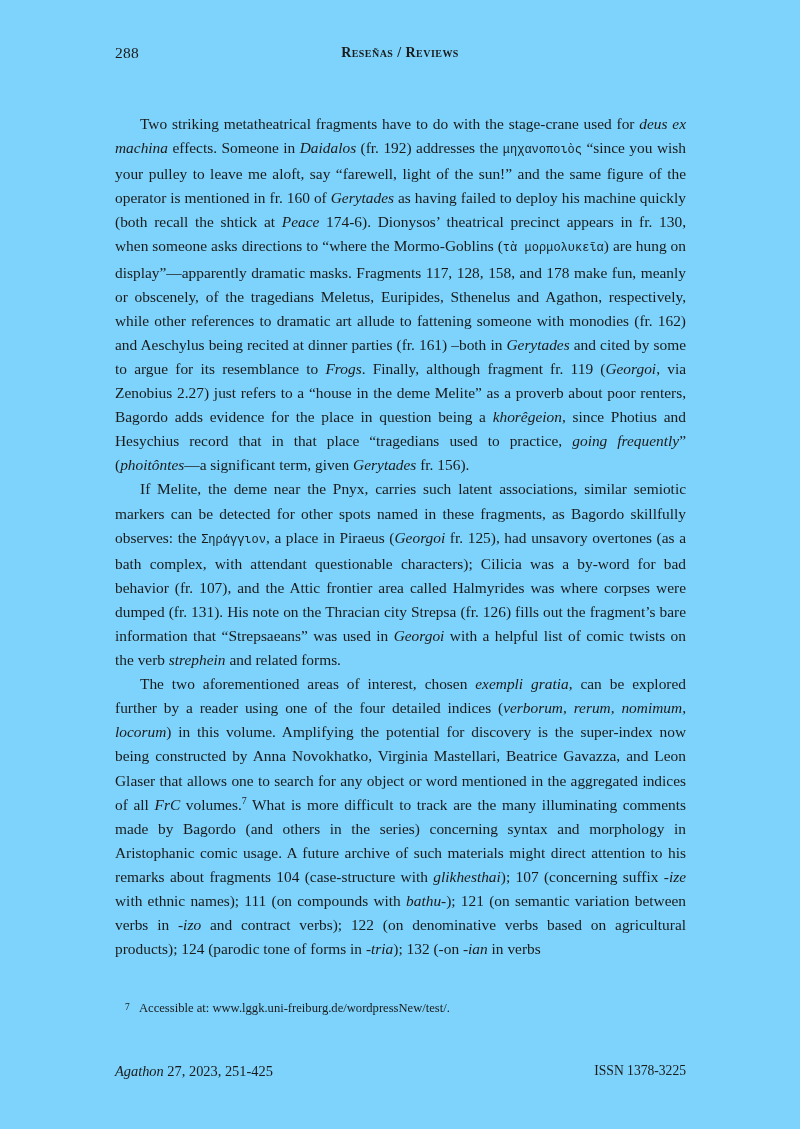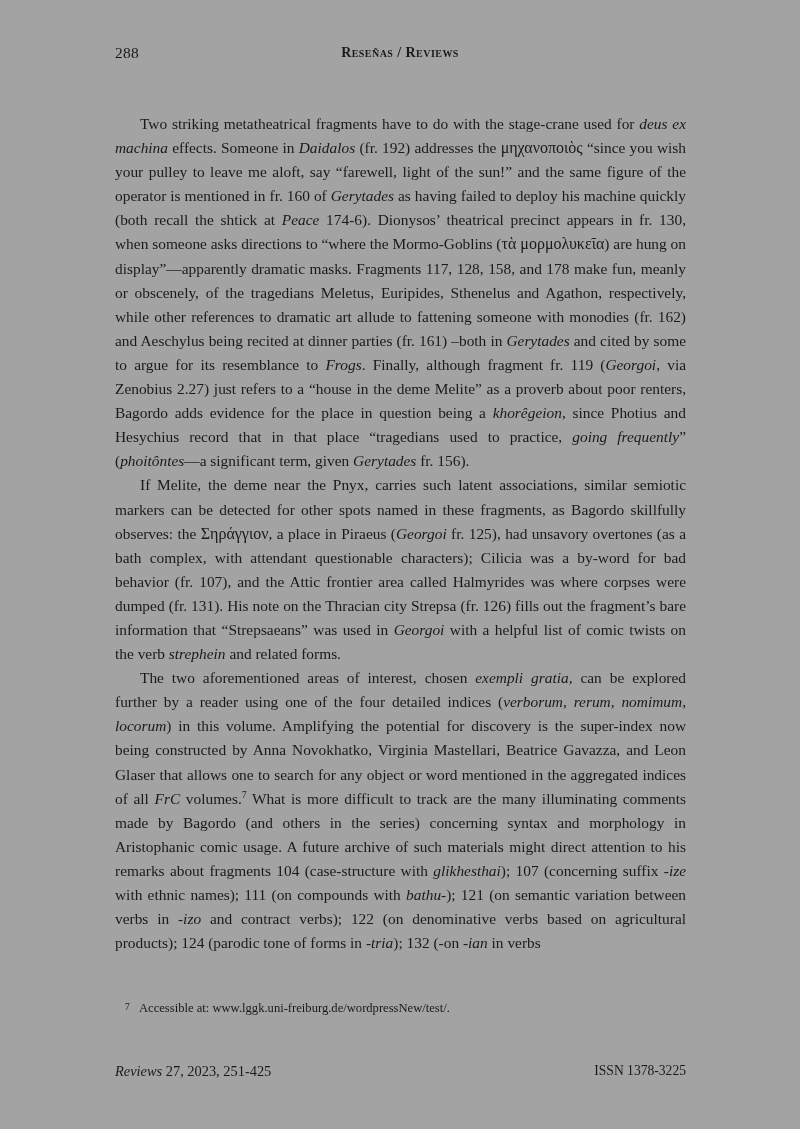--- a/index.html
+++ b/index.html
@@ -8,21 +8,21 @@
     background: #ffffff;
   }
   body {
     font-family: "Liberation Serif", "DejaVu Serif", serif;
     color: #1a1a1a;
   }
   .page {
     position: relative;
     width: 800px;
     height: 1129px;
-    background: #a3a3a3;
+    background: #7dd3fc;
     box-sizing: border-box;
     overflow: hidden;
   }
 
   
   .running-head {
     position: absolute;
     top: 44px;
     left: 115px;
     width: 570px;
@@ -66,22 +66,22 @@
     color: #1a1a1a;
   }
   .textblock p.indent {
     text-indent: 25px;
   }
   .textblock p.cont {
     text-indent: 0;
   }
   i, em { font-style: italic; }
   .grk {
-    font-family: Liberation Serif, serif;
-    font-size: 16px;
+    font-family: Liberation Mono, monospace;
+    font-size: 12px;
   }
   sup.fnref {
     font-size: 9.8px;
     vertical-align: super;
     line-height: 0;
   }
 
   
   .footnotes {
     position: absolute;
@@ -142,17 +142,17 @@
       <p class="indent"><span>Two striking metatheatrical fragments have to do with the stage-crane used for </span><i>deus ex machina</i><span> effects. Someone in </span><i>Daidalos</i><span> (fr. 192) addresses the </span><span class="grk">μηχανοποιὸς</span><span> “since you wish your pulley to leave me aloft, say “farewell, light of the sun!” and the same figure of the operator is mentioned in fr. 160 of </span><i>Gerytades</i><span> as having failed to deploy his machine quickly (both recall the shtick at </span><i>Peace</i><span> 174-6). Dionysos’ theatrical precinct appears in fr. 130, when someone asks directions to “where the Mormo-Goblins (</span><span class="grk">τὰ μορμολυκεῖα</span><span>) are hung on display”—apparently dramatic masks. Fragments 117, 128, 158, and 178 make fun, meanly or obscenely, of the tragedians Meletus, Euripides, Sthenelus and Agathon, respectively, while other references to dramatic art allude to fattening someone with monodies (fr. 162) and Aeschylus being recited at dinner parties (fr. 161) –both in </span><i>Gerytades</i><span> and cited by some to argue for its resemblance to </span><i>Frogs</i><span>. Finally, although fragment fr. 119 (</span><i>Georgoi</i><span>, via Zenobius 2.27) just refers to a “house in the deme Melite” as a proverb about poor renters, Bagordo adds evidence for the place in question being a </span><i>khorêgeion</i><span>, since Photius and Hesychius record that in that place “tragedians used to practice, </span><i>going frequently</i><span>” (</span><i>phoitôntes</i><span>—a significant term, given </span><i>Gerytades</i><span> fr. 156).</span></p>
       <p class="indent"><span>If Melite, the deme near the Pnyx, carries such latent associations, similar semiotic markers can be detected for other spots named in these fragments, as Bagordo skillfully observes: the </span><span class="grk">Σηράγγιον</span><span>, a place in Piraeus (</span><i>Georgoi</i><span> fr. 125), had unsavory overtones (as a bath complex, with attendant questionable characters); Cilicia was a by-word for bad behavior (fr. 107), and the Attic frontier area called Halmyrides was where corpses were dumped (fr. 131). His note on the Thracian city Strepsa (fr. 126) fills out the fragment’s bare information that “Strepsaeans” was used in </span><i>Georgoi</i><span> with a helpful list of comic twists on the verb </span><i>strephein</i><span> and related forms.</span></p>
       <p class="indent"><span>The two aforementioned areas of interest, chosen </span><i>exempli gratia</i><span>, can be explored further by a reader using one of the four detailed indices (</span><i>verborum, rerum, nomimum, locorum</i><span>) in this volume. Amplifying the potential for discovery is the super-index now being constructed by Anna Novokhatko, Virginia Mastellari, Beatrice Gavazza, and Leon Glaser that allows one to search for any object or word mentioned in the aggregated indices of all </span><i>FrC</i><span> volumes.</span><sup class="fnref">7</sup><span> What is more difficult to track are the many illuminating comments made by Bagordo (and others in the series) concerning syntax and morphology in Aristophanic comic usage. A future archive of such materials might direct attention to his remarks about fragments 104 (case-structure with </span><i>glikhesthai</i><span>); 107 (concerning suffix </span><i>-ize</i><span> with ethnic names); 111 (on compounds with </span><i>bathu-</i><span>); 121 (on semantic variation between verbs in </span><i>-izo</i><span> and contract verbs); 122 (on denominative verbs based on agricultural products); 124 (parodic tone of forms in </span><i>-tria</i><span>); 132 (-on </span><i>-ian</i><span> in verbs</span></p>
     </div>
 
   <div class="footnotes" id="footnote-area">
       <div class="footnote"><span class="fnum">7</span><span>Accessible at: www.lggk.uni-freiburg.de/wordpressNew/test/.</span></div>
     </div>
 
   <div class="footer">
-    <span class="footer-left" id="footer-left"><i>Reviews</i><span> 27, 2023, 251-425</span></span>
+    <span class="footer-left" id="footer-left"><i>Agathon</i><span> 27, 2023, 251-425</span></span>
     <span class="footer-right">ISSN 1378-3225</span>
   </div>
 
 </div>
 
 </body></html>

